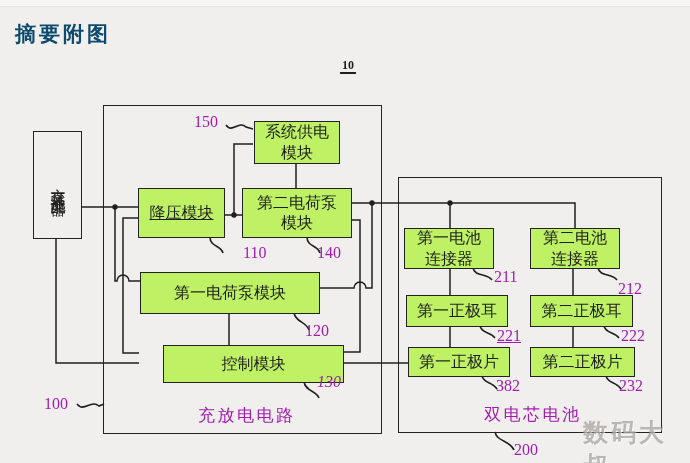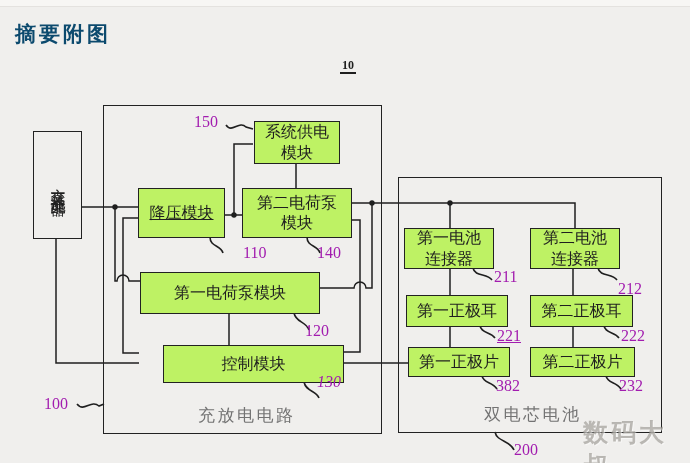--- a/index.html
+++ b/index.html
@@ -38,21 +38,21 @@
     display:flex;align-items:center;justify-content:center;
     font-size:15px;
   }
   .vbox span{
     writing-mode:vertical-rl;text-orientation:upright;letter-spacing:3px;line-height:1;
   }
   .ref{
     position:absolute;z-index:3;font-size:16px;color:#a21caf;
   }
   .area-label{
-    position:absolute;z-index:3;font-size:17px;color:#737373;letter-spacing:2.5px;
+    position:absolute;z-index:3;font-size:17px;color:#a21caf;letter-spacing:2.5px;
   }
   .watermark{
     position:absolute;left:583px;top:416px;z-index:4;
     font-size:25px;font-weight:bold;letter-spacing:3px;
     color:rgba(148,145,138,0.62);
     text-shadow:1px 1px 1px rgba(255,255,255,0.6);
   }
 </style>
 </head>
 <body>

